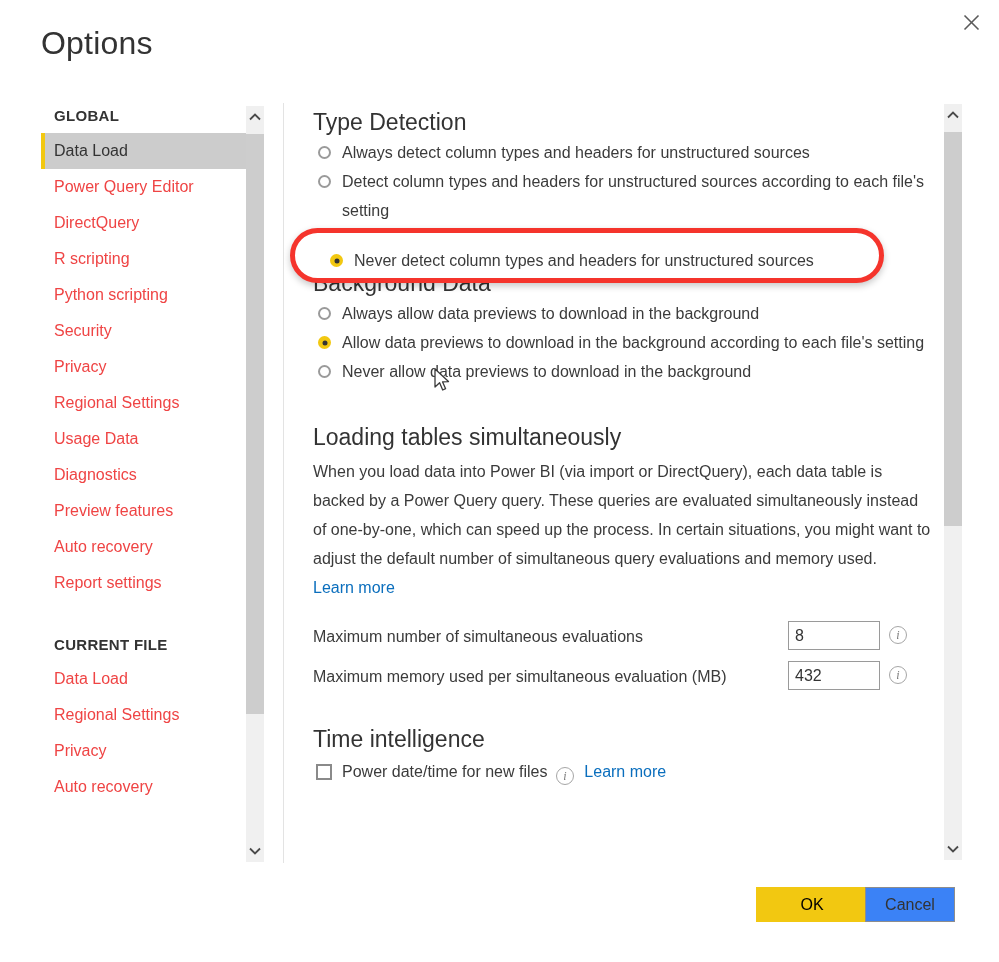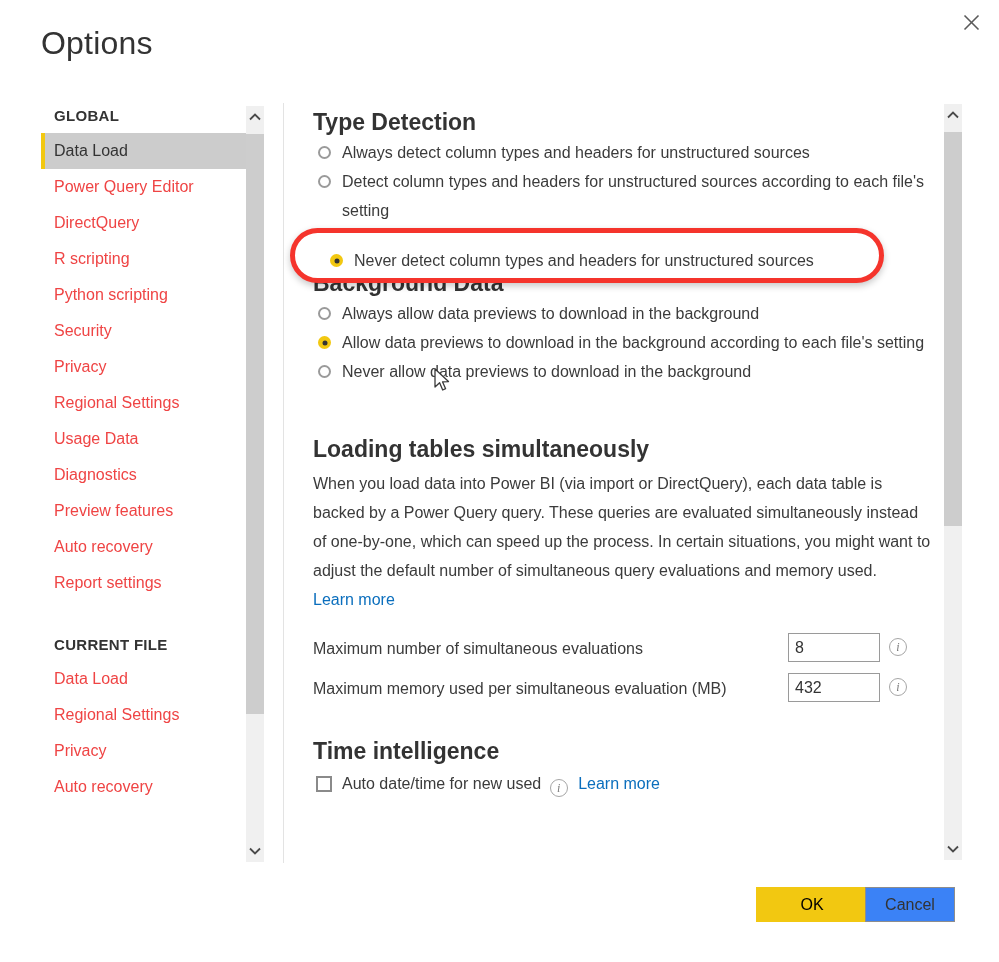--- a/index.html
+++ b/index.html
@@ -145,21 +145,21 @@
   .content {
     position: absolute;
     left: 313px;
     top: 106px;
     width: 620px;
     height: 752px;
     overflow: hidden;
   }
   .section-heading {
     font-size: 23px;
-    font-weight: 700;
+    font-weight: 400;
     color: #333333;
     line-height: 32px;
     margin: 0;
     white-space: nowrap;
   }
   .opt-row {
     position: relative;
     padding-left: 29px;
     font-size: 16px;
     line-height: 29px;
@@ -471,21 +471,21 @@
     </div>
     <div class="opt-row">
       <span class="radio checked"></span>
       <span>Allow data previews to download in the background according to each file's setting</span>
     </div>
     <div class="opt-row">
       <span class="radio"></span>
       <span>Never allow data previews to download in the background</span>
     </div>
 
-    <div class="section-heading" style="margin-top:47px;">Loading tables simultaneously</div>
+    <div class="section-heading" style="margin-top:35px;">Loading tables simultaneously</div>
 
     <p class="body-text" style="margin-top:4px;">
       <span>When you load data into Power BI (via import or DirectQuery), each data table is backed by a Power Query query. These queries are evaluated simultaneously instead of one-by-one, which can speed up the process. In certain situations, you might want to adjust the default number of simultaneous query evaluations and memory used.</span>
       <span style="display:inline-block;width:26px;"></span><span class="link">Learn more</span>
     </p>
 
     <div class="field-row" style="margin-top:19px;">
       <span class="field-label">Maximum number of simultaneous evaluations</span>
       <input class="num-input" type="text" value="8" style="">
       <span class="info-icon">i</span>
@@ -494,21 +494,21 @@
     <div class="field-row">
       <span class="field-label">Maximum memory used per simultaneous evaluation (MB)</span>
       <input class="num-input" type="text" value="432" style="">
       <span class="info-icon">i</span>
     </div>
 
     <div class="section-heading" style="margin-top:31px;">Time intelligence</div>
 
     <div class="check-row">
       <span class="checkbox"></span>
-      <span>Auto date/time for new used</span>
+      <span>Power date/time for new files</span>
       <span class="info-icon inline">i</span>
       <span class="link">Learn more</span>
     </div>
 
   </div>
 
   <div class="scrollbar" id="sb-right">
     <div class="sb-arrow up">
       <svg width="12" height="8" viewBox="0 0 12 8">
         <polyline points="1,6.5 6,1.5 11,6.5" fill="none" stroke="#4a4a4a" stroke-width="1.8"></polyline>

